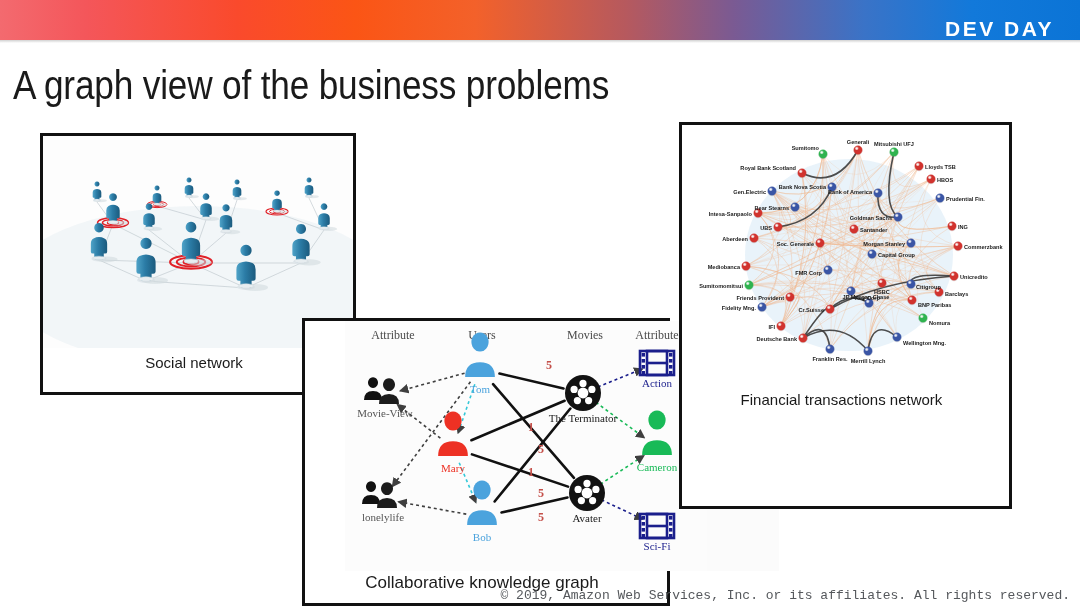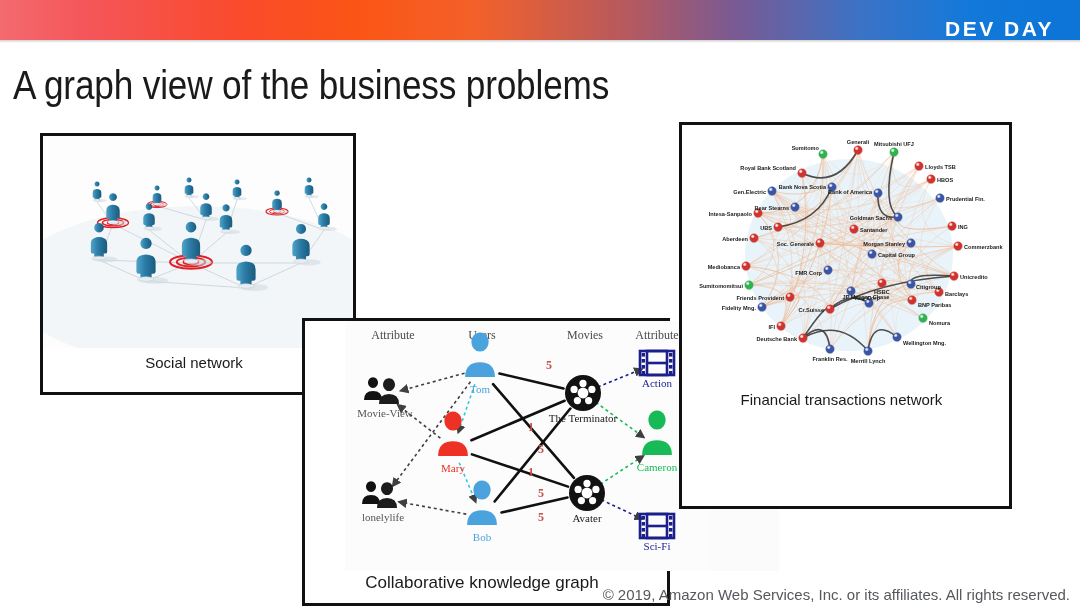--- a/index.html
+++ b/index.html
@@ -103,22 +103,22 @@
   #fin-art { position: absolute; left: 0; top: 0; width: 327px; height: 262px; background:#ffffff; }
   #fin-art svg { position: absolute; left: 0; top: 0; }
   #fin-caption {
     top: 266px;
     font-size: 15px;
   }
 
   
   .footer {
     position: absolute; right: 10px; bottom: 5px;
-    font-family: Liberation Sans, sans-serif;
-    font-size: 15px;
+    font-family: Liberation Mono, monospace;
+    font-size: 13px;
     color: #55585c;
     white-space: nowrap;
     padding-left: 40px;
   }
 
   
   .fin-lbl { font-family: "Liberation Sans", sans-serif; font-size: 5.6px; font-weight: bold; fill: #1b1b1b; }
   .ckg-hdr { font-family: "Liberation Serif", serif; font-size: 12px; fill: #4a4a4a; }
   .ckg-lbl { font-family: "Liberation Serif", serif; font-size: 11px; }
   .ckg-num { font-family: "Liberation Serif", serif; font-size: 12px; fill: #c4504a; font-weight: bold; }

